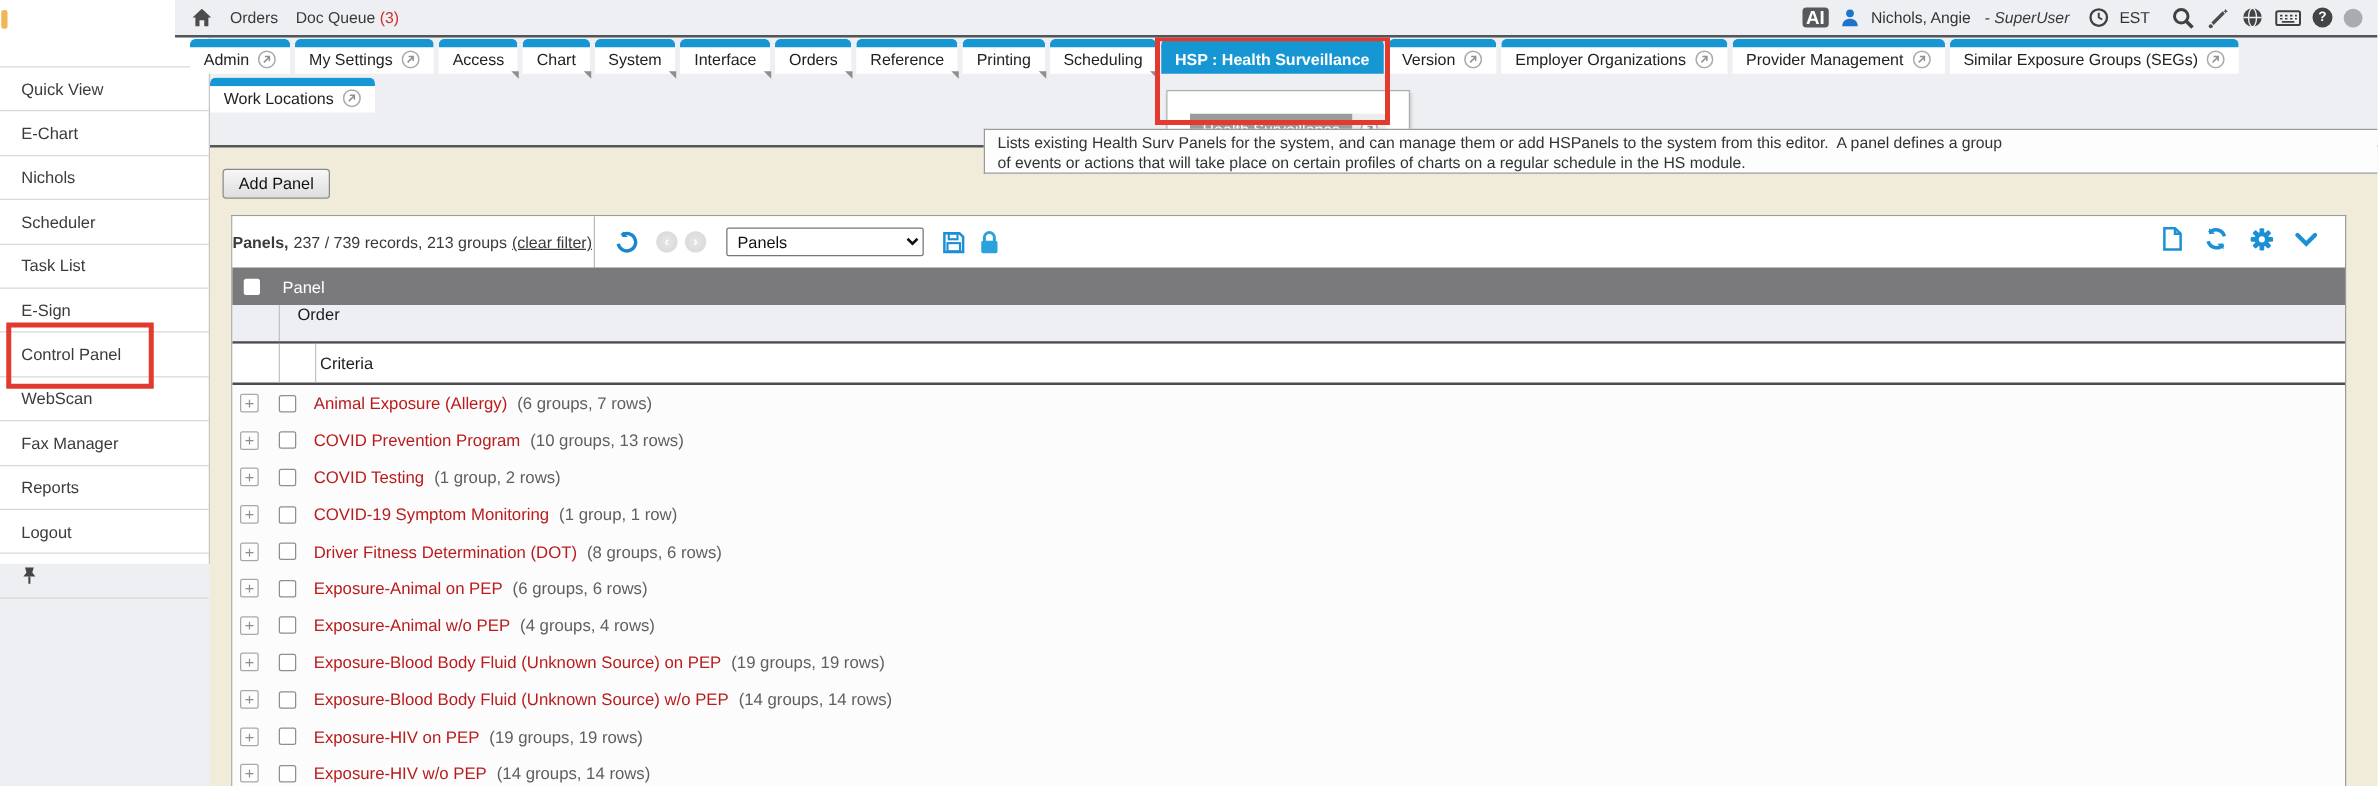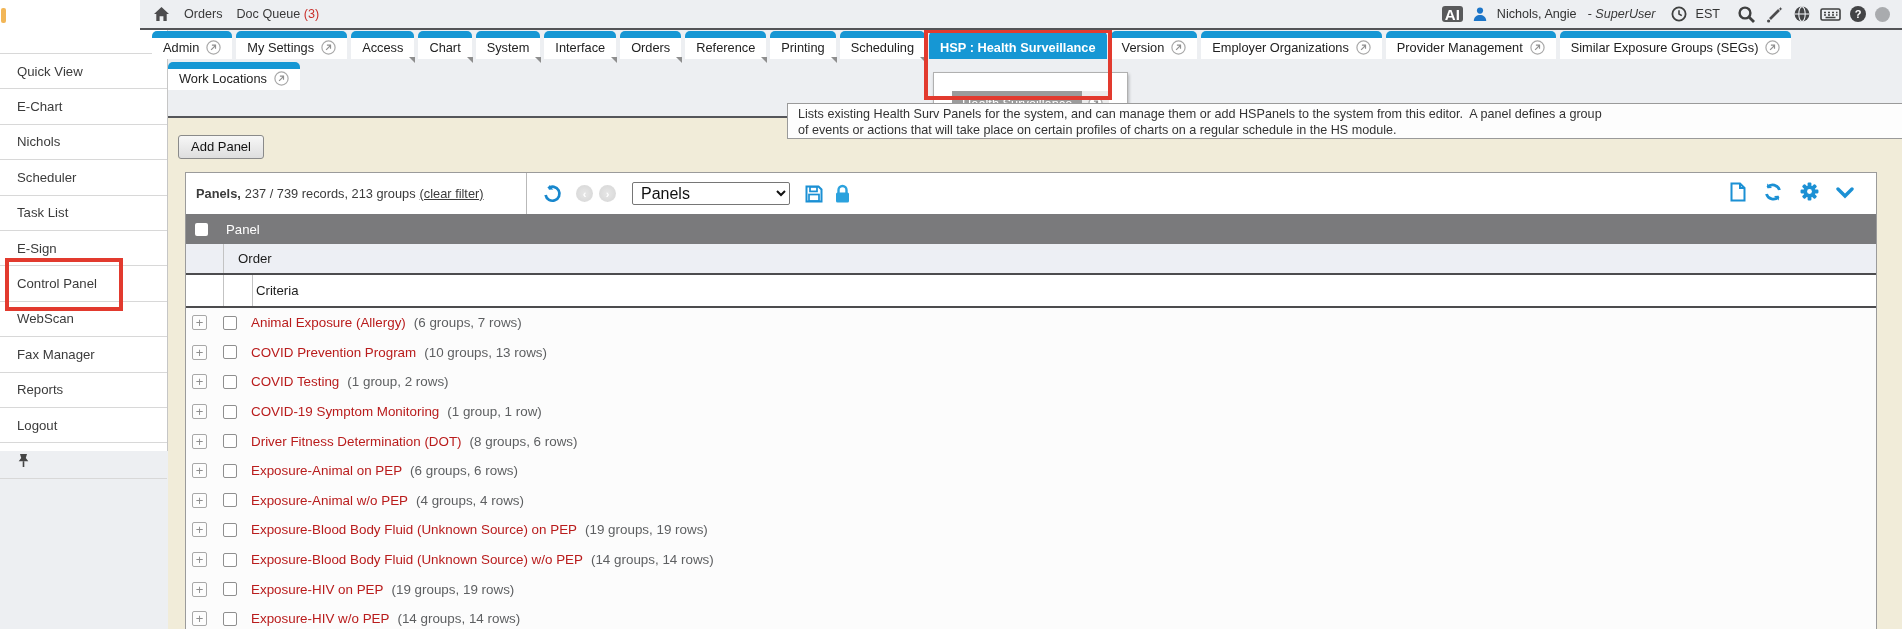--- a/index.html
+++ b/index.html
@@ -55,34 +55,34 @@
   
   #content{position:absolute;left:168px;top:116px;width:1734px;height:513px;background:#f1ecd9;
     border-top:2px solid #55565a;box-sizing:border-box;z-index:1;}
   #add-panel-btn{position:absolute;left:10px;top:17px;background:linear-gradient(#f7f7f7,#dedede);
     border:1px solid #8a8a8a;border-radius:3px;padding:3px 12px 4px;font-size:13px;color:#111;
     font-family:"Liberation Sans",sans-serif;cursor:pointer;}
   
   #grid{position:absolute;left:17px;top:54px;width:1692px;height:459px;background:#fcfcfc;
     border:1px solid #9b9b9b;border-bottom:none;box-sizing:border-box;display:flex;flex-direction:column;}
   #grid-toolbar{height:41px;flex:none;display:flex;align-items:center;background:#fff;}
-  #summary-cell{width:341px;flex:none;height:100%;border-right:1px solid #b9b9b9;box-sizing:border-box;
-    display:flex;align-items:center;padding-left:10px;font-size:12.8px;color:#3b3b3b;white-space:nowrap;}
+  #summary-cell{width:290px;flex:none;height:100%;border-right:1px solid #b9b9b9;box-sizing:border-box;
+    display:flex;align-items:center;font-size:12.8px;color:#3b3b3b;white-space:nowrap;}
   #summary-cell b{margin-right:4px;}
   .link{text-decoration:underline;cursor:pointer;margin-left:4px;}
   .nav-circle{width:17px;height:17px;border-radius:50%;background:radial-gradient(#e3e3e3,#cfcfcf);
     color:#fff;font-weight:bold;font-size:11px;display:flex;align-items:center;justify-content:center;opacity:.85;}
-  #view-select{width:158px;height:23px;font-size:16px;font-family:"Liberation Sans",sans-serif;
+  #view-select{width:158px;height:23px;font-size:13px;font-family:"Liberation Sans",sans-serif;
     border:1px solid #767676;border-radius:2px;background:#fff;padding-left:4px;color:#111;}
   .tool-gap{margin-left:14px;display:flex;align-items:center;}
   #right-icons{margin-left:auto;margin-right:22px;display:flex;align-items:center;gap:17px;}
   #grid-header{height:30px;flex:none;background:#7a7a7c;display:flex;align-items:center;color:#fff;font-size:13.2px;}
   #hdr-checkbox{width:13px;height:13px;background:#fff;border-radius:2px;margin-left:9px;cursor:pointer;}
   #hdr-panel-label{margin-left:18px;}
-  #row-order{height:29px;flex:none;background:#edeff4;border-bottom:2px solid #4c4c4e;display:flex;align-items:center;
+  #row-order{height:29px;flex:none;background:#edeff4;border-bottom:2px solid #4c4c4e;display:flex;align-items:flex-start;
     font-size:13.2px;color:#1c1c1c;position:relative;}
   #row-order .lbl{padding-left:52px;}
   #row-criteria{height:31px;flex:none;background:#fff;border-bottom:2px solid #4c4c4e;display:flex;align-items:center;
     font-size:13.2px;color:#1c1c1c;position:relative;}
   #row-criteria .lbl{padding-left:70px;}
   .vdiv{position:absolute;top:0;bottom:0;width:1px;background:#c3c3c3;}
   #grid-rows{flex:1;overflow:hidden;background:#fcfcfc;}
   .grid-row{height:29.6px;display:flex;align-items:center;}
   .expander{width:15px;height:15px;flex:none;margin-left:6px;border:1px solid #a8a8a8;border-radius:2px;
     background:#fdfdfd;color:#8e8e8e;font-size:13px;line-height:13px;text-align:center;cursor:pointer;box-sizing:border-box;}

